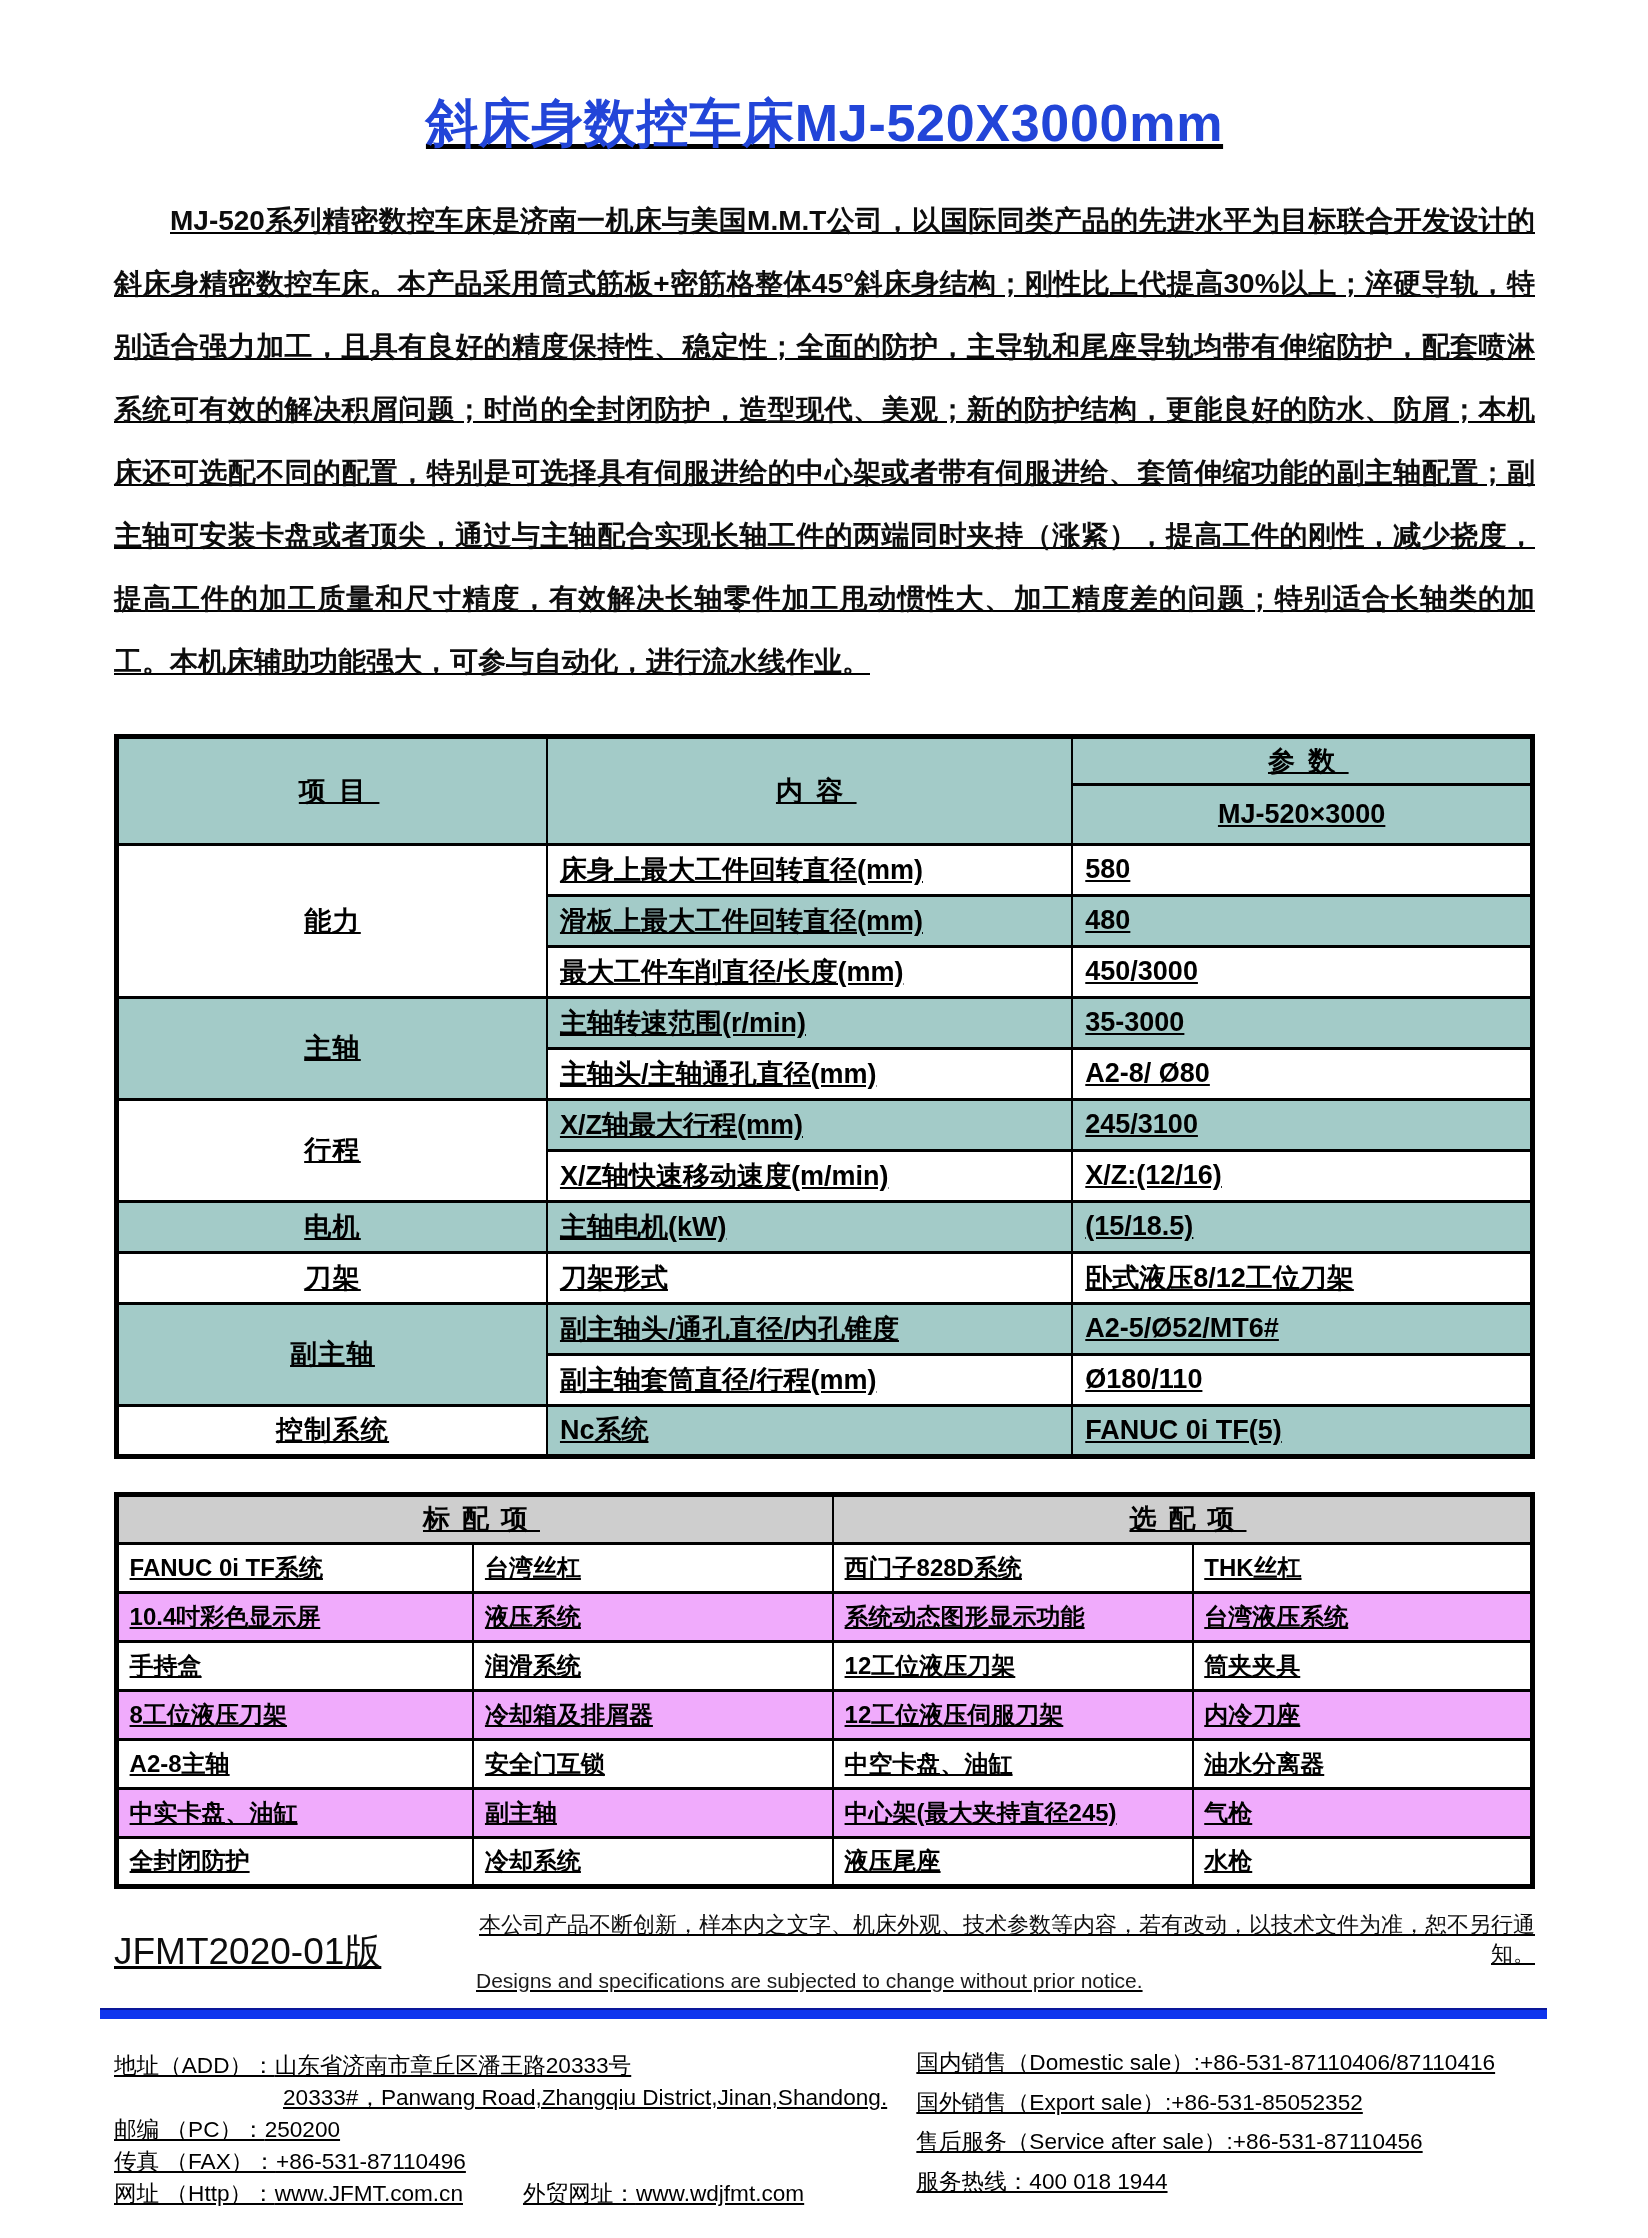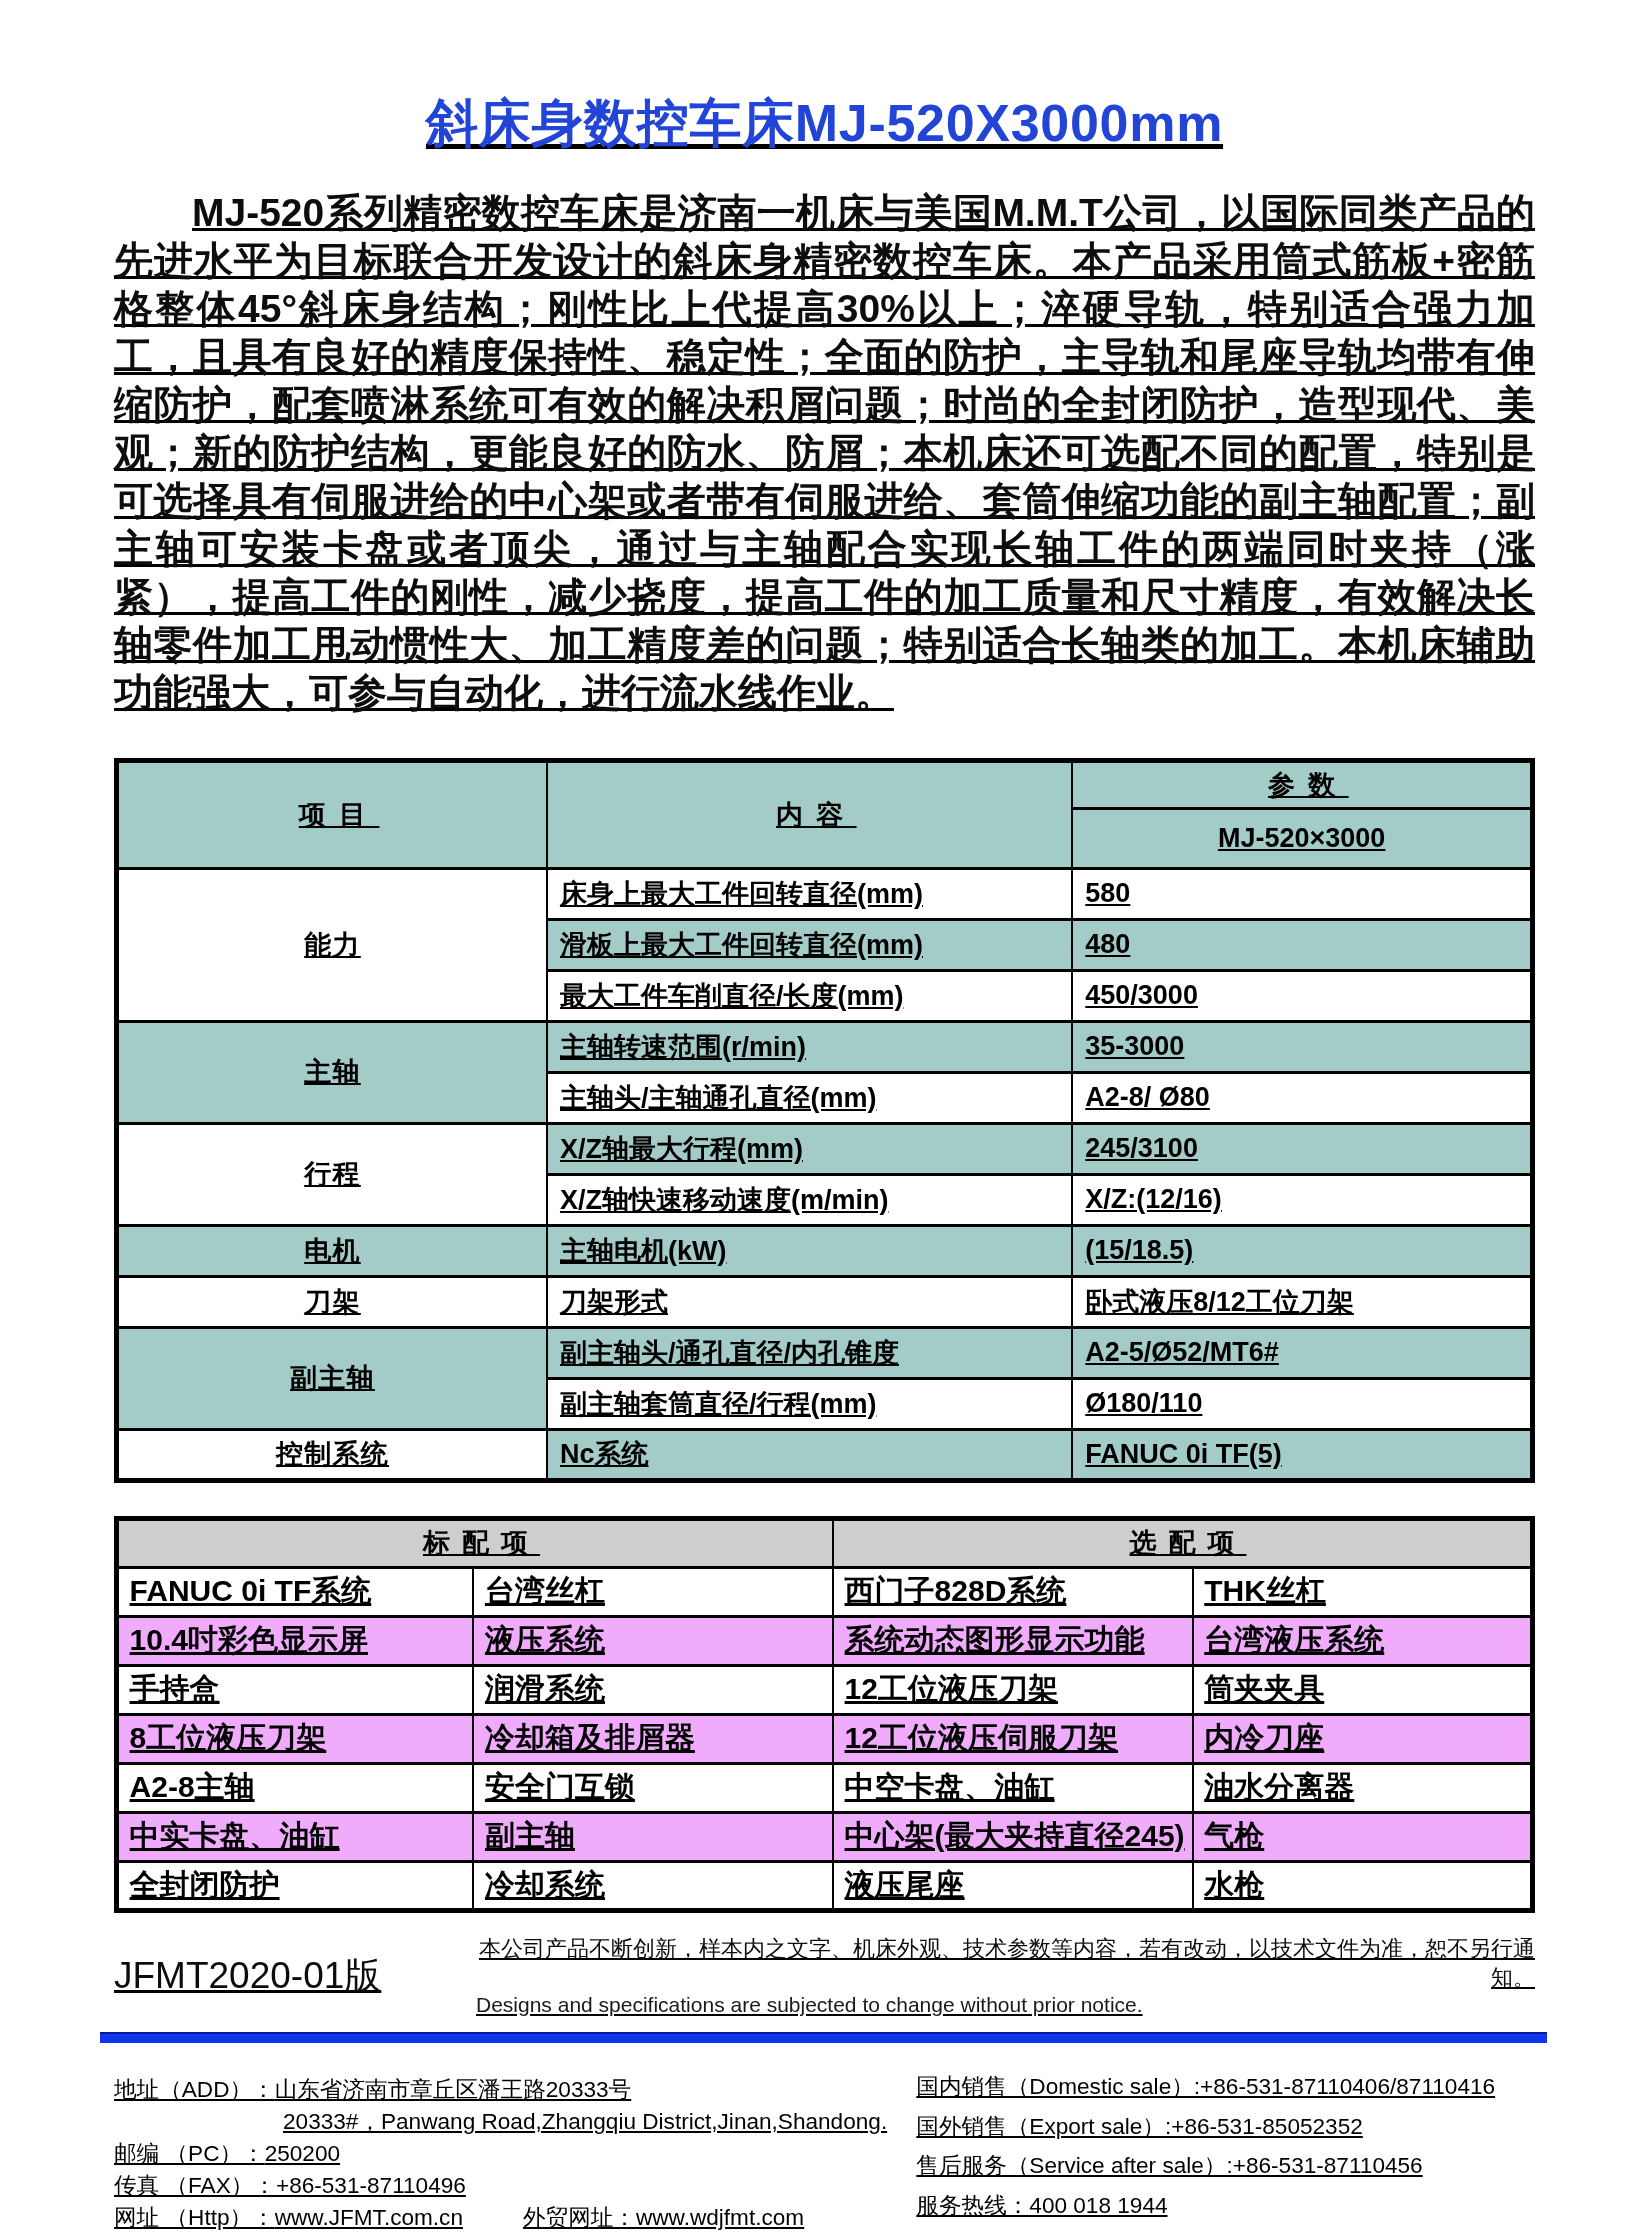--- a/index.html
+++ b/index.html
@@ -21,23 +21,23 @@
     line-height: 1.15;
     font-weight: bold;
     color: #2245d8;
     text-align: center;
     letter-spacing: 0.7px;
   }
 
   
   .intro {
     margin-top: 35px;
-    font-size: 39px;
-    font-weight: bold;
-    line-height: 48px;
+    font-size: 28px;
+    font-weight: bold;
+    line-height: 63px;
     text-align: justify;
     text-indent: 2em;
     color: #0d0d0d;
   }
 
   
   table { border-collapse: collapse; width: 100%; table-layout: fixed; }
   .spec { margin-top: 41px; border: 5.3px solid #000; }
   .spec th, .spec td {
     border: 3.3px solid #000;
@@ -63,21 +63,21 @@
     border: 3.3px solid #000;
     border-left-width: 2px;
     border-right-width: 2px;
     font-weight: bold;
     vertical-align: middle;
   }
   .options th {
     height: 49px; font-size: 27px; background: #cecece;
     text-align: center; letter-spacing: 12px; text-indent: 12px;
   }
-  .options td { height: 49px; font-size: 30px; text-align: left; padding-left: 10.6px; margin-top: 40px; }
+  .options td { height: 49px; font-size: 24px; text-align: left; padding-left: 10.6px; margin-top: 40px; }
   .row-w td { background: #ffffff; }
   .row-g td { background: #f0abfc; }
 
   
   .footer-note { margin-top: 21px; display: flex; align-items: center; }
   .version { flex: none; width: 362px; font-size: 37px; color: #0d0d0d; }
   .disclaimer { flex: 1; text-align: left; color: #0d0d0d; }
   .disc-cn { font-size: 22px; line-height: 29px; text-align: right; }
   .disc-en { font-size: 21px; line-height: 26.6px; color: #1a1a1a; }
 

